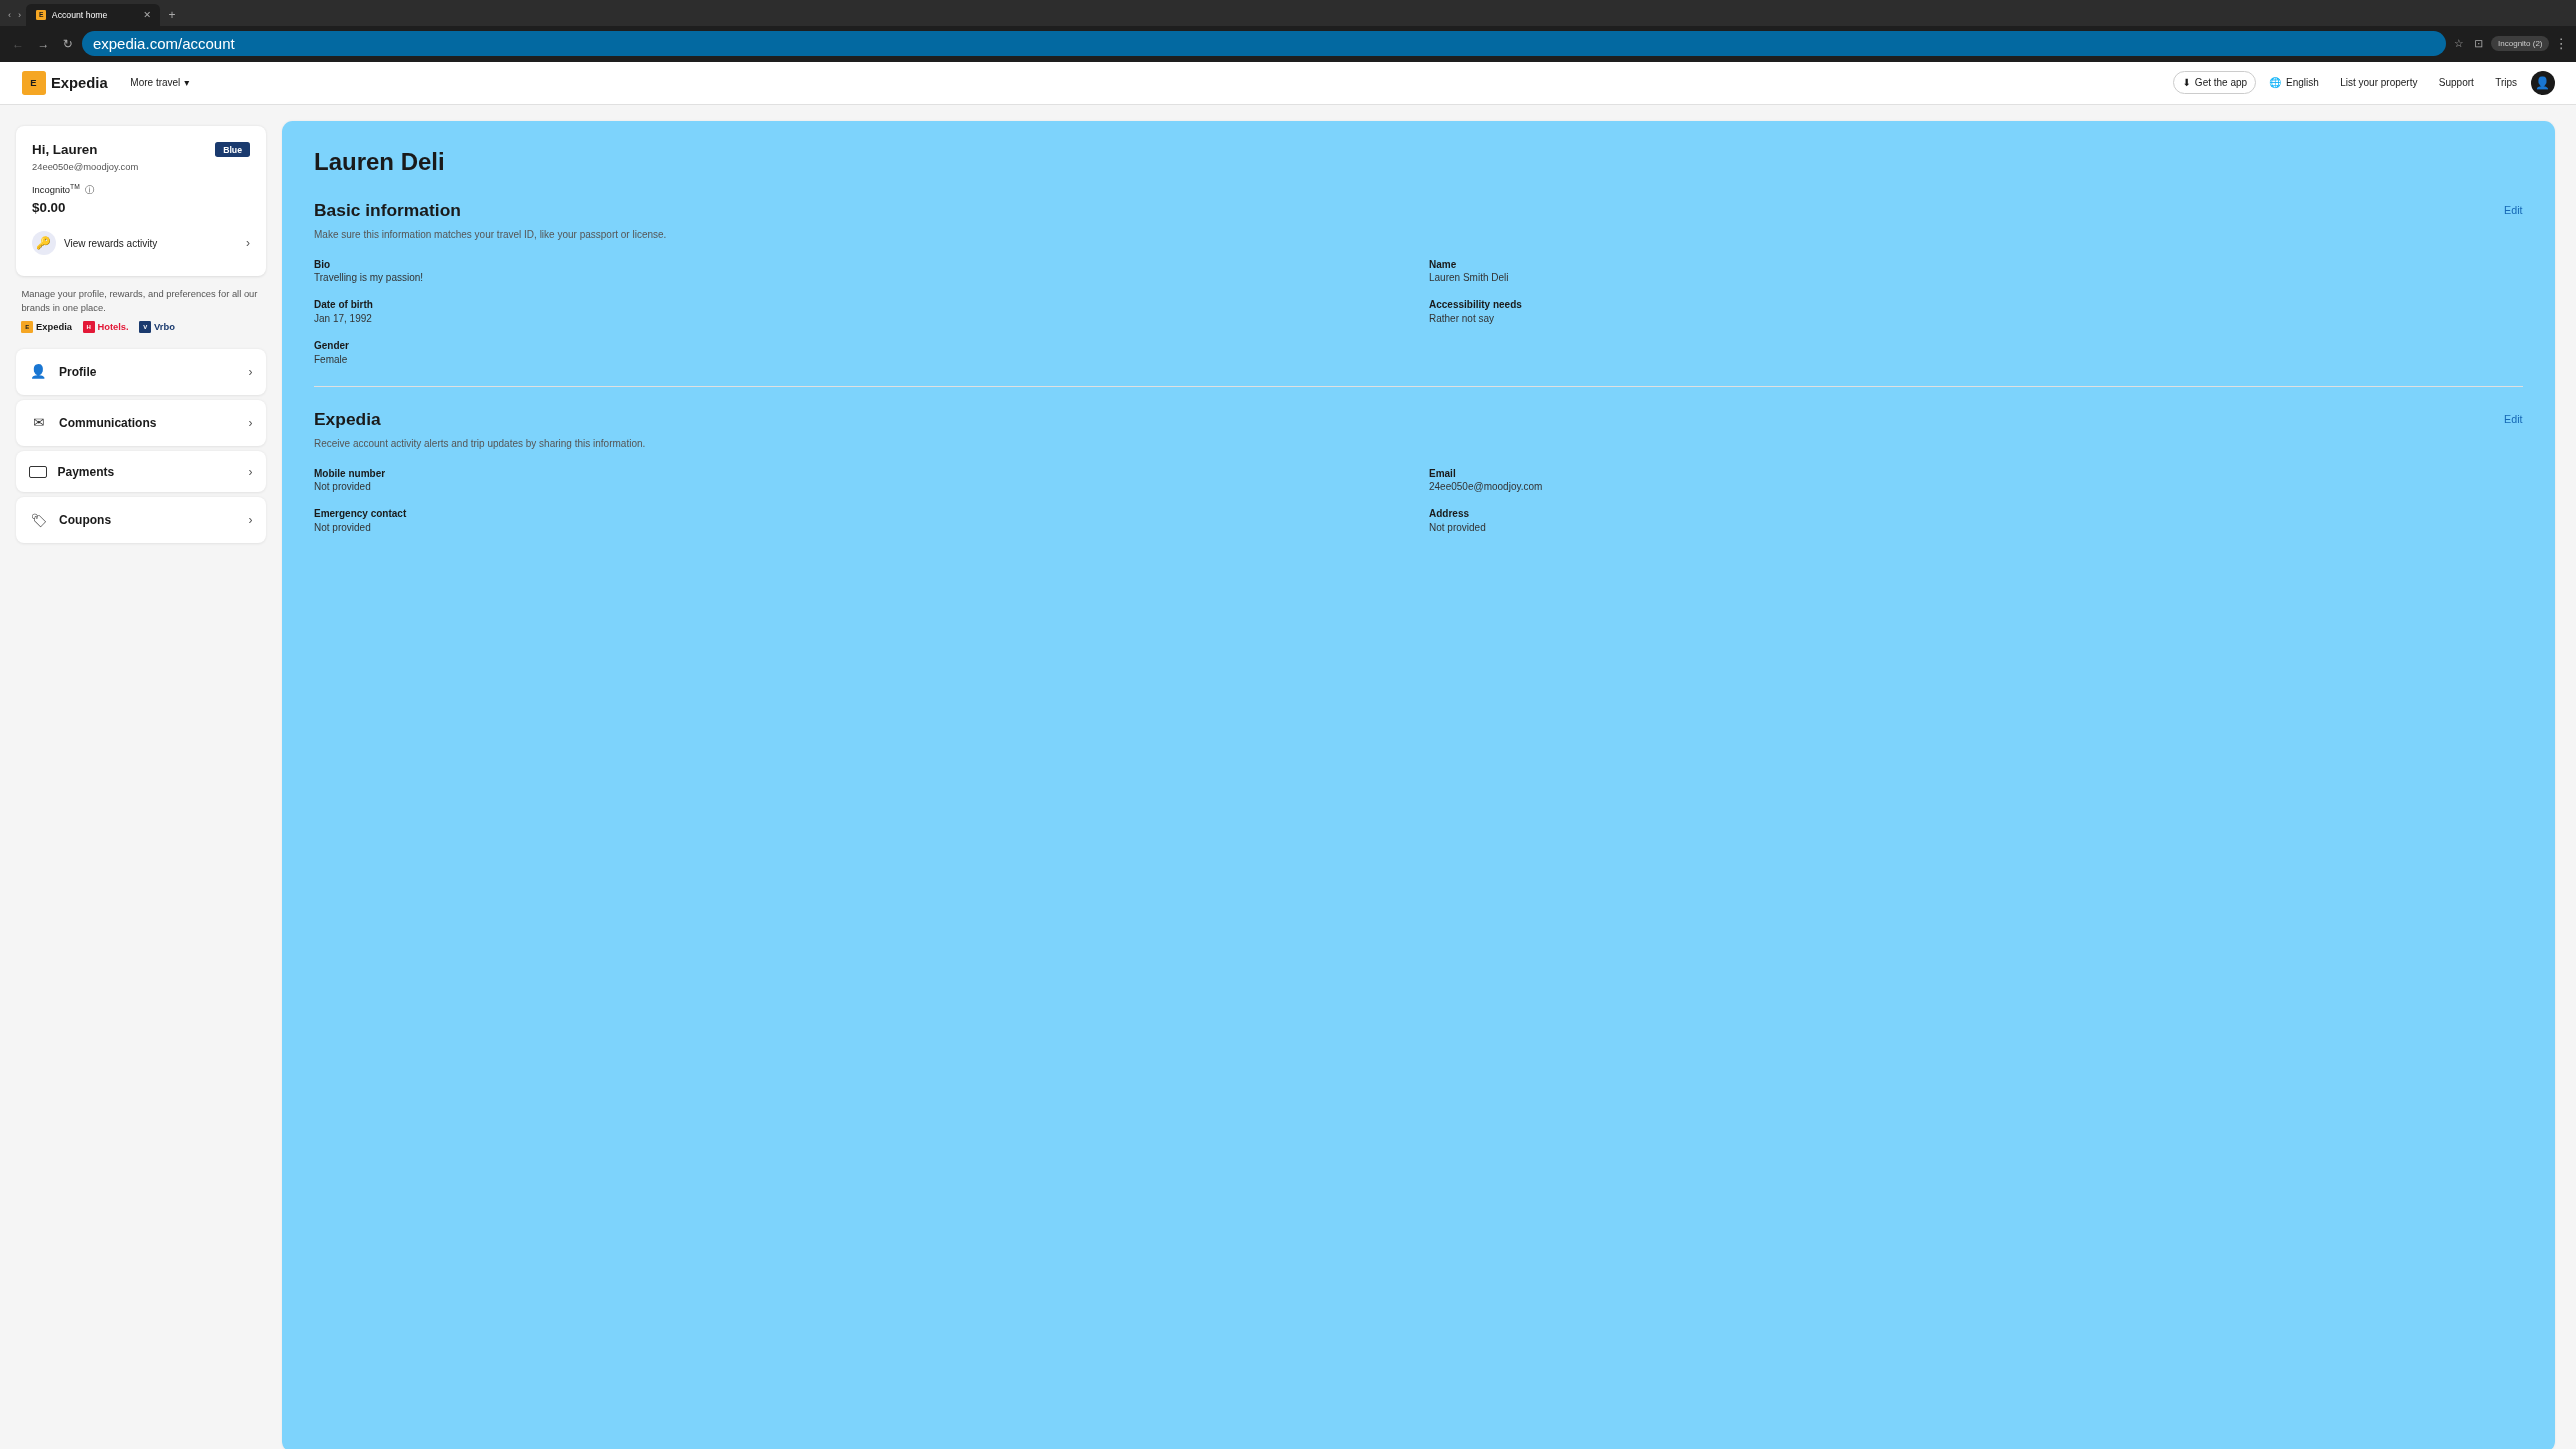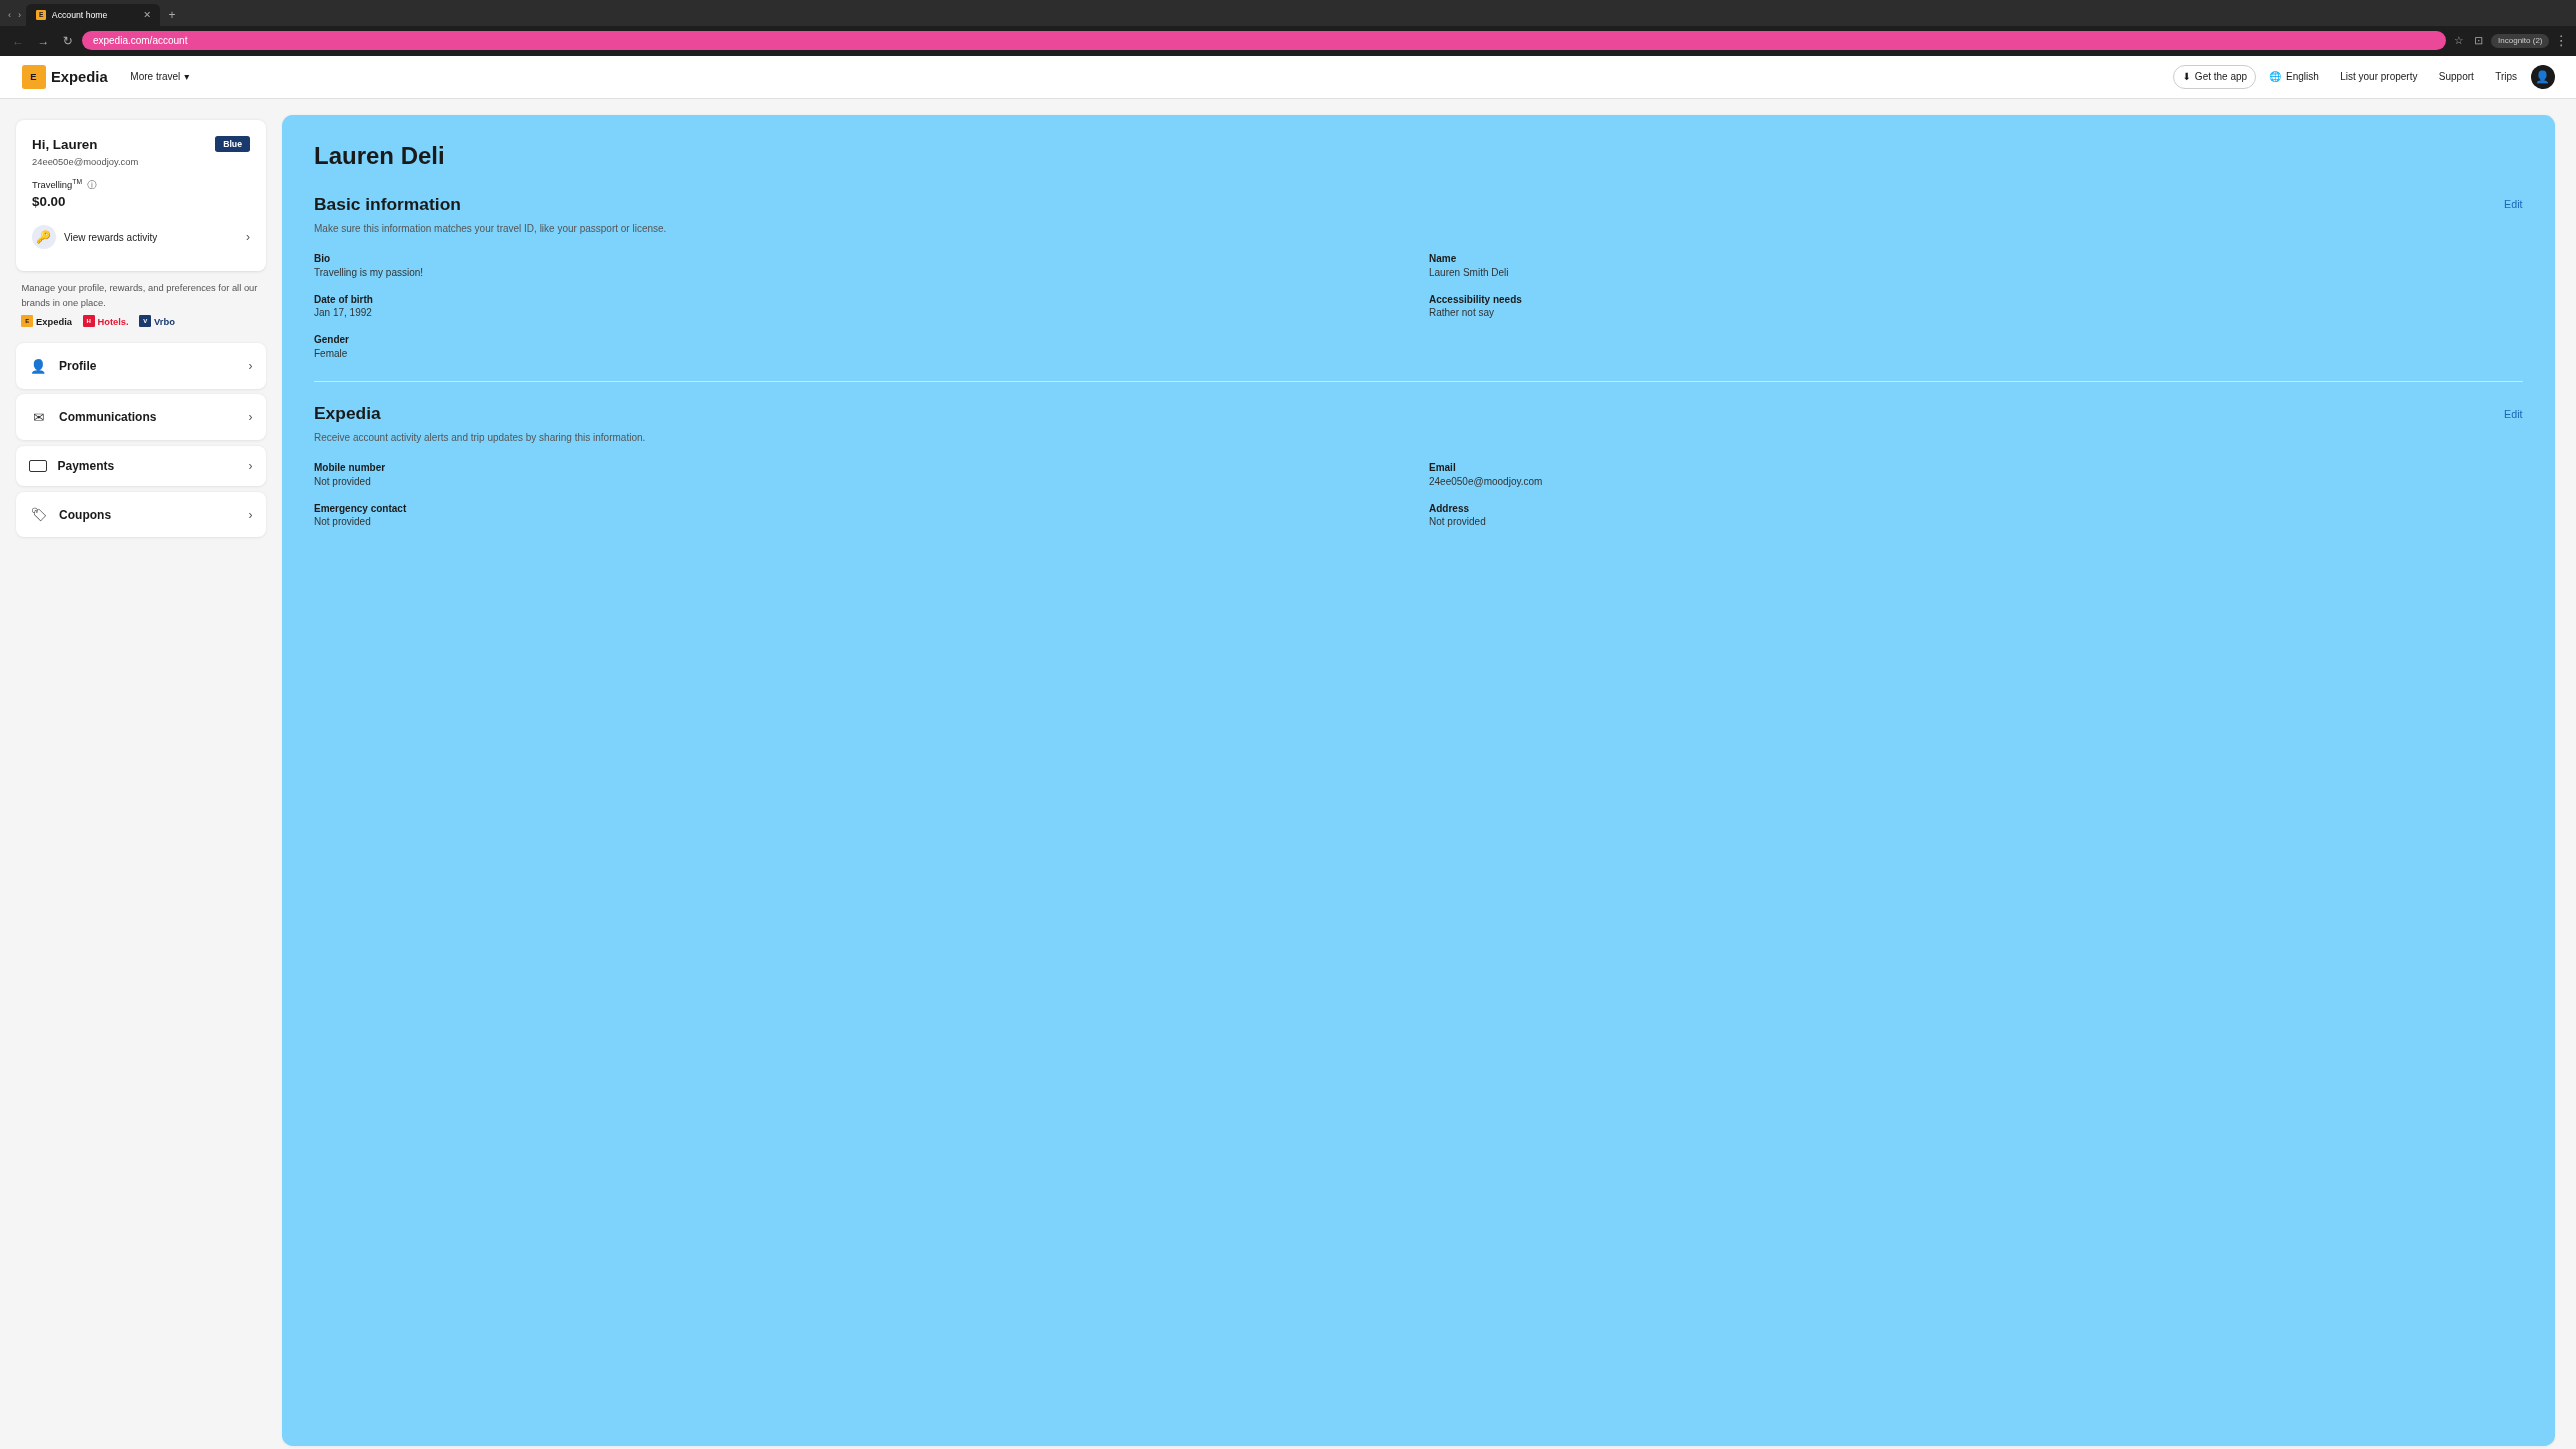--- a/index.html
+++ b/index.html
@@ -13,21 +13,21 @@
     .tab-favicon { width: 10.7px; height: 10.7px; background: #f5a623; border-radius: 1.3px; display: flex; align-items: center; justify-content: center; font-size: 6.7px; color: #1a1a1a; font-weight: bold; flex-shrink: 0; }
     .tab-title { flex: 1; white-space: nowrap; overflow: hidden; text-overflow: ellipsis; font-size: 8.7px; }
     .tab-close { color: #aaa; cursor: pointer; font-size: 9.4px; }
     .tab-new { color: #aaa; font-size: 12px; cursor: pointer; padding: 2.7px 5.4px; }
     .tab-arrows { display: flex; gap: 1.3px; }
     .tab-arrow { color: #aaa; font-size: 9.4px; padding: 2.7px; }
 
     .browser-toolbar { display: flex; align-items: center; gap: 5.4px; padding: 5.4px 8px; background: #1e1e1e; }
     .nav-btn { background: none; border: none; color: #aaa; font-size: 12px; cursor: pointer; padding: 2.7px 4px; border-radius: 2.7px; }
     .nav-btn.disabled { opacity: 0.4; cursor: default; }
-    .address-bar { flex: 1; background: #ec4899; border: none; border-radius: 13.4px; padding: 4px 10.7px; color: #fff; font-size: 10px; outline: none; }
+    .address-bar { flex: 1; background: #0369a1; border: none; border-radius: 13.4px; padding: 4px 10.7px; color: #fff; font-size: 15px; outline: none; }
     .toolbar-icons { display: flex; gap: 5.4px; align-items: center; }
     .toolbar-icon { color: #aaa; font-size: 10.7px; cursor: pointer; padding: 2.7px; }
     .incognito-badge { background: #3d3d3d; color: #ccc; font-size: 8px; padding: 2.7px 6.7px; border-radius: 8px; cursor: pointer; }
     .menu-dots { color: #aaa; font-size: 13.4px; cursor: pointer; }
 
     
     .page { background: #fff; min-height: calc(100vh - 54px); }
 
     
     .site-header { background: #fff; border-bottom: 0.7px solid #e0e0e0; padding: 0 21.5px; display: flex; align-items: center; height: 43px; gap: 16px; }
@@ -164,21 +164,21 @@
 
     <aside class="sidebar">
 
       <div class="user-card">
         <div class="user-greeting">
           <span class="user-name">Hi, Lauren</span>
           <span class="blue-badge">Blue</span>
         </div>
         <div class="user-email">24ee050e@moodjoy.com</div>
         <div class="onekey-label">
-          <span>Travelling</span><sup>TM</sup>
+          <span>Incognito</span><sup>TM</sup>
           <span style="cursor:pointer; color:#555; margin-left:2.7px; font-size:9.4px;">ⓘ</span>
         </div>
         <div class="onekey-amount">$0.00</div>
         <a class="rewards-link" href="#">
           <div class="rewards-icon">🔑</div>
           <span class="rewards-text">View rewards activity</span>
           <span class="chevron-right">›</span>
         </a>
       </div>
 

